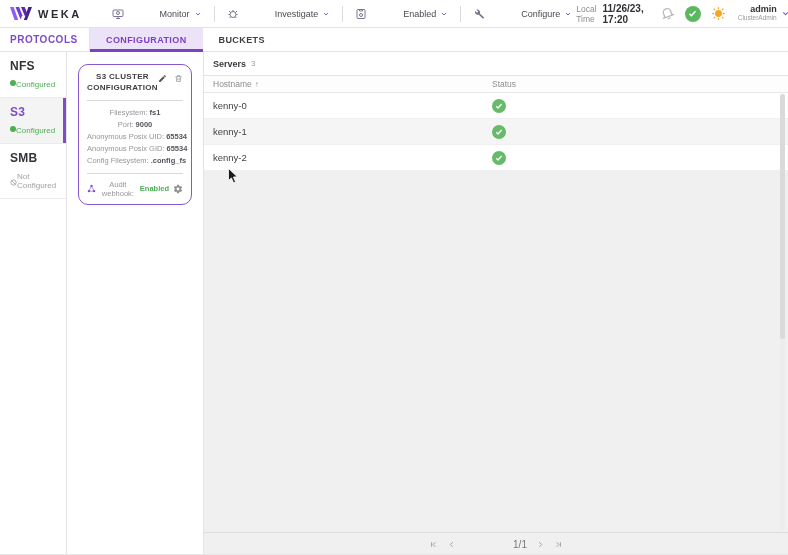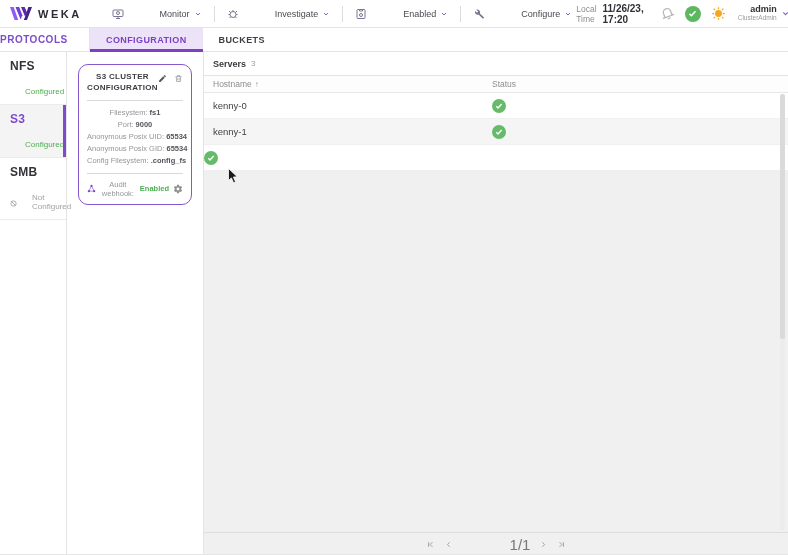--- a/index.html
+++ b/index.html
@@ -28,38 +28,38 @@
   .user { display:flex; align-items:center; gap:4px; margin-right:8px; cursor:pointer; }
   .user-stack { display:flex; flex-direction:column; align-items:flex-end; line-height:1; }
   .user-name { font-size:9px; font-weight:bold; color:#2f2f35; }
   .user-role { font-size:6.5px; color:#9a9aa0; margin-top:1px; }
   .kebab { display:flex; flex-direction:column; gap:2px; padding:3px; cursor:pointer; }
   .kebab i { width:2.5px; height:2.5px; border-radius:50%; background:#8b8b90; }
 
   
   .subbar { position:absolute; top:28px; left:0; width:788px; height:24px; background:#fff;
             border-bottom:1px solid #e3e3e3; display:flex; align-items:stretch; }
-  .protocols-title { width:90px; display:flex; align-items:center; 
+  .protocols-title { width:90px; display:flex; align-items:center; padding-left:10px;
                      font-size:10px; font-weight:bold; letter-spacing:.5px; color:#7d4cc9;
                      border-right:1px solid #e3e3e3; }
   .tabs { display:flex; }
   .tab { display:flex; align-items:center; padding:0 16px; font-size:9px; font-weight:bold;
          letter-spacing:.4px; color:#3e3e44; cursor:pointer; position:relative; }
   .tab.active { background:#ece3f8; color:#7d3fc4; }
   .tab.active::after { content:""; position:absolute; left:0; right:0; bottom:-1px; height:3px; background:#7d3fc4; }
 
   
   .bodyrow { position:absolute; top:52px; left:0; width:788px; height:503px; display:flex; }
   .sidebar { width:67px; background:#fff; border-right:1px solid #e3e3e3; }
   .side-item { padding:7px 10px 8px 10px; border-bottom:1px solid #ececec; cursor:pointer; position:relative; }
   .side-item .pl { font-size:12px; font-weight:bold; color:#33333a; letter-spacing:.3px; }
   .side-item.selected { background:#f4f4f5; }
   .side-item.selected .pl { color:#7d4cc9; }
   .side-item.selected::after { content:""; position:absolute; top:0; right:0; bottom:0; width:3px; background:#7d4cc9; }
-  .p-status { display:flex; gap:15px; margin-top:14px; }
+  .p-status { display:flex; gap:0; margin-top:7px; }
   .p-status .txt { font-size:8px; }
   .p-status.ok .txt { color:#4caf50; }
   .p-status.none .txt { color:#a2a2a6; }
   .dot-ok { width:6px; height:6px; border-radius:50%; background:#4caf50; display:inline-block; }
   .dot-none { width:7px; height:7px; display:inline-block; color:#a2a2a6; }
 
   .midcol { width:137px; background:#fff; border-right:1px solid #e3e3e3; padding:12px 11px; }
   .card { border:1.5px solid #8657cd; border-radius:10px; background:#fff; padding:7px 8px 6px 8px;text-align:center; }
   .card-head { display:flex; justify-content:space-between; align-items:flex-start; }
   .card-title { font-size:8px; font-weight:bold; color:#3d3d44; letter-spacing:.3px; line-height:1.35; width:72px; }
@@ -85,21 +85,21 @@
   .col-status { flex:1; }
   .sort-arrow { color:#9b9b9f; font-size:8px; margin-left:3px; }
   .trow { height:26px; display:flex; align-items:center; background:#fff; border-bottom:1px solid #f0f0f0; cursor:pointer; }
   .trow.alt { background:#f5f5f5; }
   .td-host { width:288px; padding-left:9px; font-size:9.5px; color:#3f3f45; }
   .td-status { flex:1; }
   .row-check { width:14px; height:14px; border-radius:50%; background:#66bb6a; display:flex; align-items:center; justify-content:center; }
   .tfill { flex:1; background:#f0f0f0; }
   .srv-foot { height:23px; border-top:1px solid #ddd; background:#f0f0f0; display:flex; align-items:center; justify-content:center; gap:9px; }
   .pg-btn { display:flex; align-items:center; cursor:pointer; color:#9a9a9e; }
-  .pg-label { font-size:15px; color:#77777c;margin-left:48px; }
+  .pg-label { font-size:10px; color:#77777c;margin-left:48px; }
   .scrolltrack { position:absolute; right:3px; top:42px; bottom:24px; width:5px; background:#ececec; border-radius:3px; }
   .scrollthumb { position:absolute; top:0; left:0; width:5px; height:56%; background:#dadada; border-radius:3px; }
 
   .cursor { position:absolute; left:228px; top:168px; pointer-events:none; z-index:50; }
 </style>
 </head>
 <body>
 
 <div class="app">
 
@@ -343,20 +343,21 @@
         <div class="td-host">kenny-1</div>
         <div class="td-status">
           <span class="row-check">
             <svg width="8" height="8" viewBox="0 0 24 24" fill="none" stroke="#fff" stroke-width="4">
                 <polyline points="4,13 9,18 20,6"></polyline>
               </svg>
           </span>
         </div>
       </div>
       <div class="trow">
+        <div class="td-host">kenny-2</div>
         <div class="td-status">
           <span class="row-check">
             <svg width="8" height="8" viewBox="0 0 24 24" fill="none" stroke="#fff" stroke-width="4">
                 <polyline points="4,13 9,18 20,6"></polyline>
               </svg>
           </span>
         </div>
       </div>
       <div class="tfill"></div>
       <div class="srv-foot">

